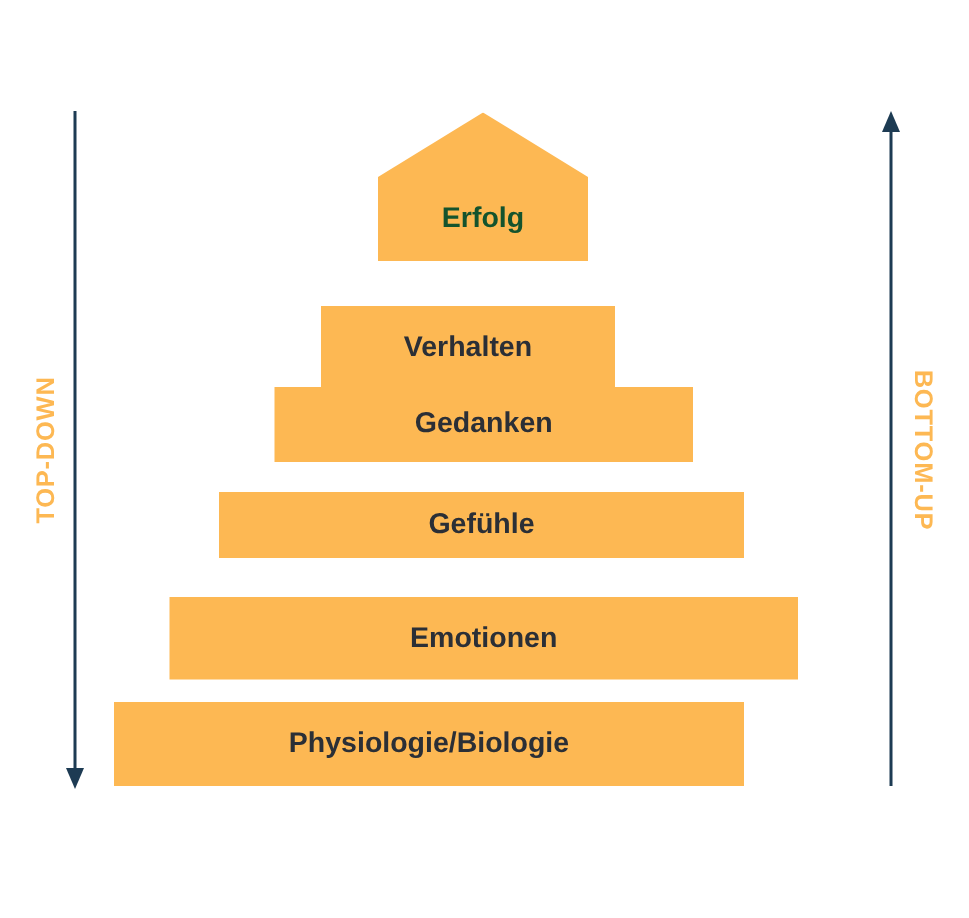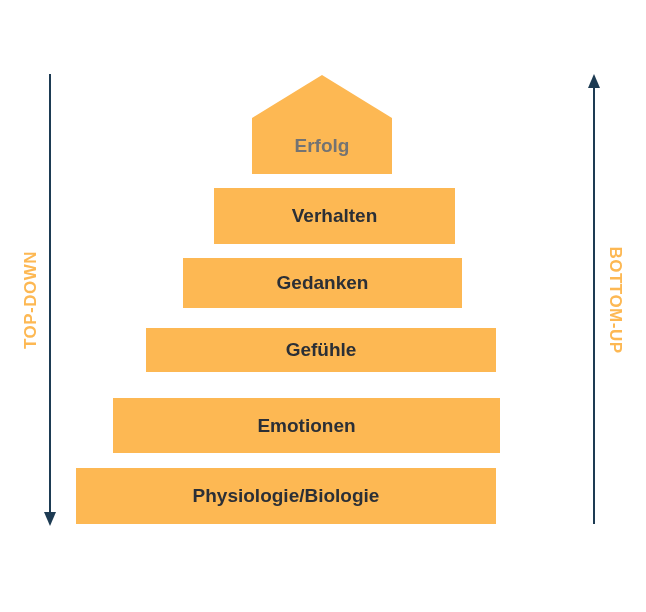--- a/index.html
+++ b/index.html
@@ -4,21 +4,21 @@
 <style>
   html, body { margin: 0; padding: 0; background: #ffffff; }
   body { width: 646px; height: 612px; position: relative; overflow: hidden;
          font-family: "Liberation Sans", "DejaVu Sans", sans-serif; }
   .layer { position: absolute; display: flex; align-items: center; justify-content: center;
            background: #fdb853; color: #2b2f36; font-weight: bold; font-size: 19px;
            box-sizing: border-box; }
   .house { position: absolute; left: 252px; top: 75px; width: 140px; height: 99px; }
   .house svg { position: absolute; left: 0; top: 0; }
   .house .lbl { position: absolute; left: 0; right: 0; top: 58px; height: 26px; text-align: center;
-                color: #737373; font-weight: bold; font-size: 19px; line-height: 26px; }
+                color: #14532d; font-weight: bold; font-size: 19px; line-height: 26px; }
   .arrow { position: absolute; }
   .side-label { position: absolute; color: #fdb853; font-weight: bold; font-size: 17px;
                 letter-spacing: 0.5px; white-space: nowrap; }
   .side-label.left { left: 31px; top: 300px; transform: translate(-50%, -50%) rotate(-90deg); }
   .side-label.right { left: 615px; top: 300px; transform: translate(-50%, -50%) rotate(90deg); }
 </style>
 </head>
 <body>
 
 <svg class="arrow" style="left:42px; top:74px;" width="16" height="454" viewBox="0 0 16 454">
@@ -33,27 +33,27 @@
 </svg>
 <div class="side-label right">BOTTOM-UP</div>
 
 <div class="house">
   <svg width="140" height="99" viewBox="0 0 140 99">
     <polygon points="70,0 140,43 140,99 0,99 0,43" fill="#fdb853"></polygon>
   </svg>
   <div class="lbl">Erfolg</div>
 </div>
 
-<div class="layer" style="left:214px; top:188px; width:241px; height:56px;">
+<div class="layer" style="left:214px; top:204px; width:196px; height:56px;">
   <span>Verhalten</span>
 </div>
 <div class="layer" style="left:183px; top:258px; width:279px; height:50px;">
   <span>Gedanken</span>
 </div>
 <div class="layer" style="left:146px; top:328px; width:350px; height:44px;">
   <span>Gefühle</span>
 </div>
-<div class="layer" style="left:113px; top:398px; width:387px; height:55px;align-items:center;">
+<div class="layer" style="left:113px; top:398px; width:419px; height:55px;align-items:center;">
   <span>Emotionen</span>
 </div>
 <div class="layer" style="left:76px; top:468px; width:420px; height:56px;">
   <span>Physiologie/Biologie</span>
 </div>
 
 </body></html>

